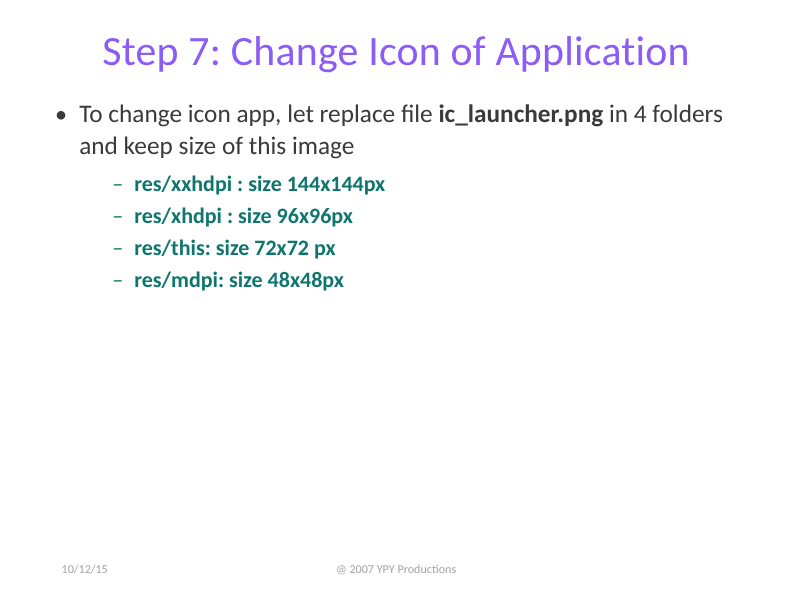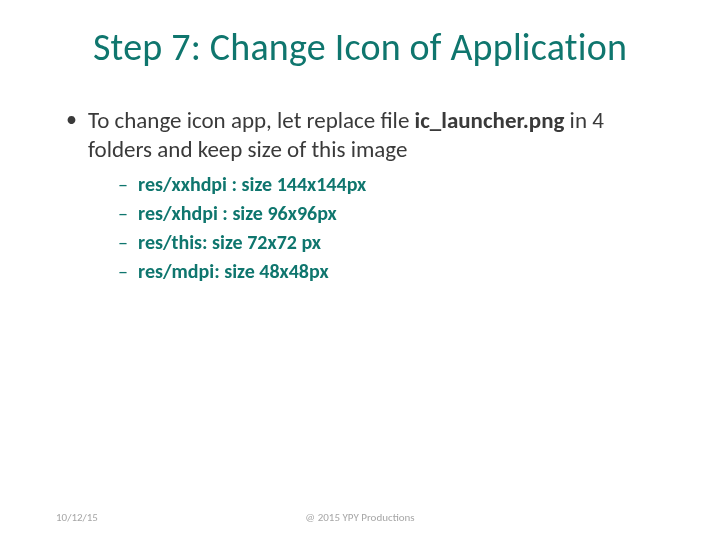--- a/index.html
+++ b/index.html
@@ -16,31 +16,31 @@
   .slide {
     width: 720px;
     height: 540px;
     position: relative;
     box-sizing: border-box;
   }
   .title {
     text-align: center;
     font-size: 38px;
     font-weight: 400;
-    color: #0f766e;
+    color: #8b5cf6;
     padding-top: 24px;
     padding-bottom: 20px;
     letter-spacing: 0.2px;
   }
   .content {
     padding: 0 46px 0 46px;
   }
   ul.level1 {
     list-style: none;
-    margin: 16px;
+    margin: 0;
     padding: 0;
   }
   ul.level1 > li {
     position: relative;
     padding-left: 26px;
     font-size: 23px;
     line-height: 1.25;
     color: #3a3a3a;
     margin-bottom: 6px;
   }
@@ -107,14 +107,14 @@
           <li>res/xxhdpi : size 144x144px</li>
           <li>res/xhdpi : size 96x96px</li>
           <li>res/this: size 72x72 px</li>
           <li>res/mdpi: size 48x48px</li>
         </ul>
       </li>
     </ul>
   </div>
 
   <div class="footer-left">10/12/15</div>
-  <div class="footer-center">@ 2015 YPY Productions</div>
+  <div class="footer-center">@ 2007 YPY Productions</div>
 </div>
 
 </body></html>

